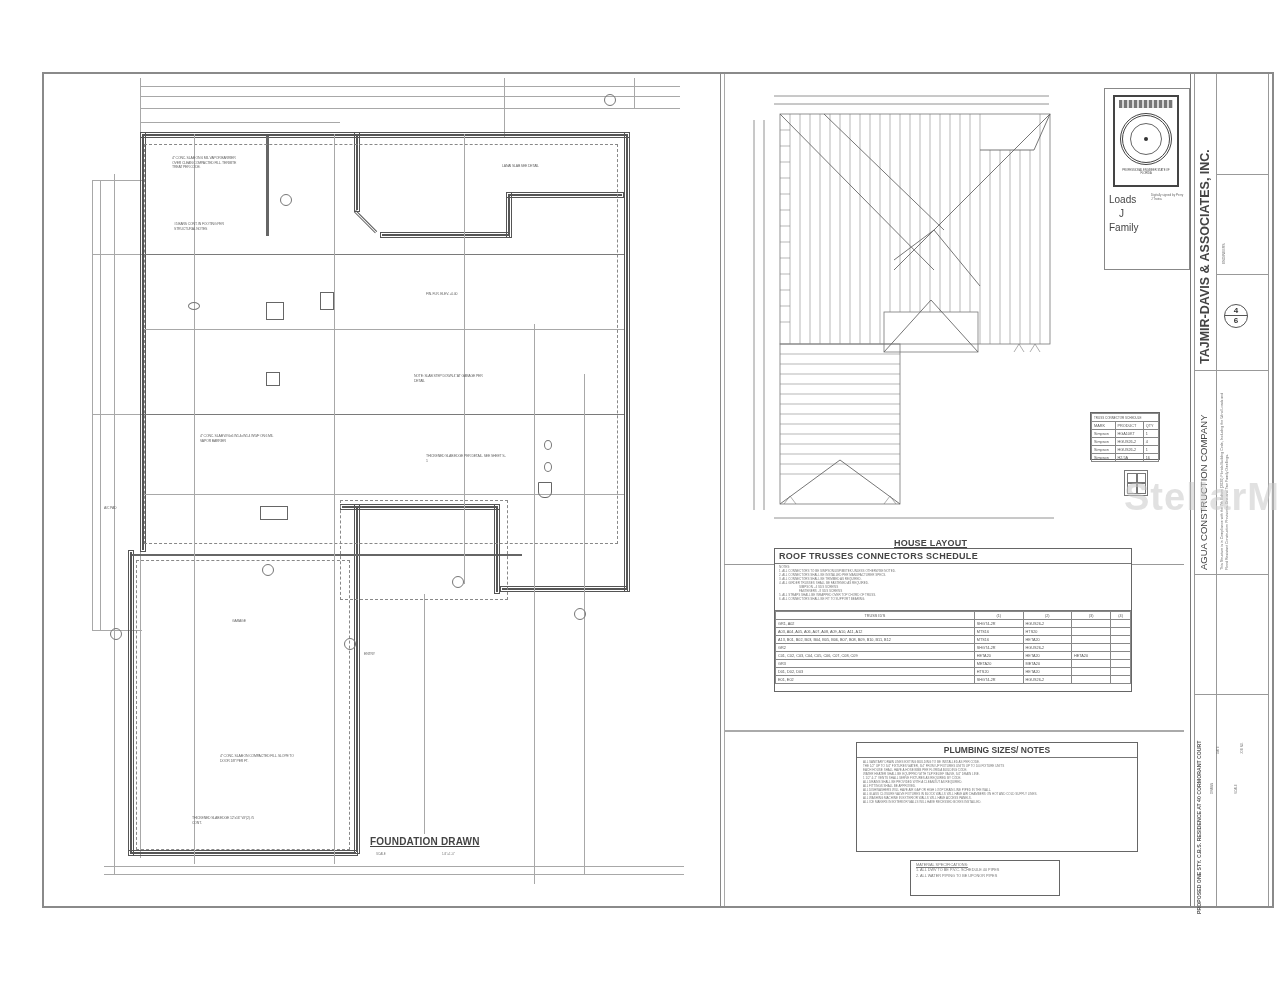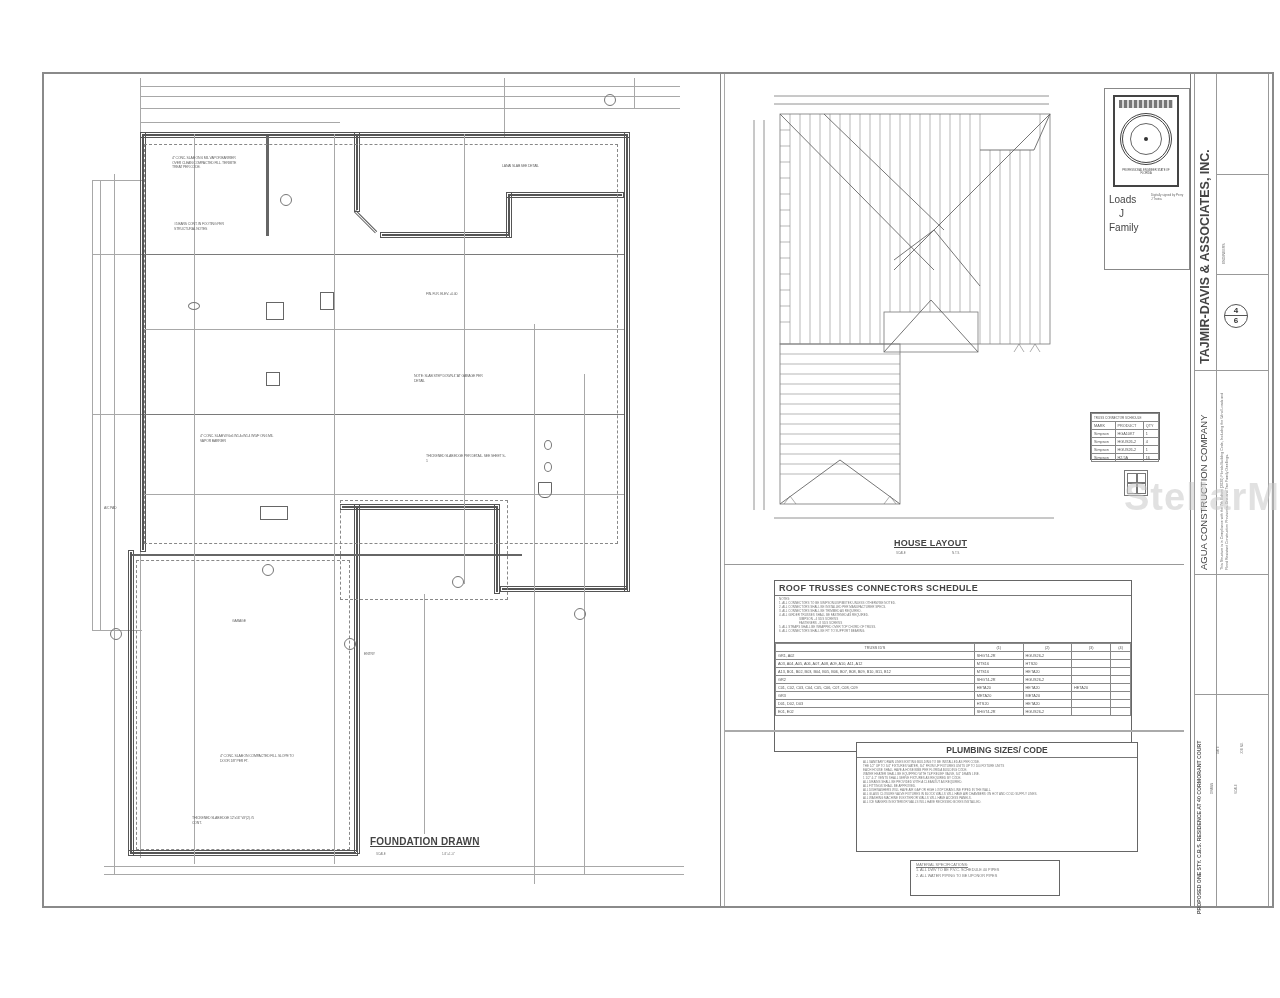--- a/index.html
+++ b/index.html
@@ -247,21 +247,21 @@
     </tbody>
       </table>
   </div>
   <div class="abs" style="left:1080px;top:396px;width:22px;height:24px;border:1px solid #777;">
     <div class="abs" style="left:2px;top:2px;width:8px;height:8px;border:1px solid #777;"></div>
     <div class="abs" style="left:12px;top:2px;width:7px;height:8px;border:1px solid #777;"></div>
     <div class="abs" style="left:2px;top:12px;width:8px;height:9px;border:1px solid #777;"></div>
     <div class="abs" style="left:12px;top:12px;width:7px;height:9px;border:1px solid #777;"></div>
   </div>
 
-  <div class="tbl" style="left:730px;top:506px;width:358px;height:172px;">
+  <div class="tbl" style="left:730px;top:474px;width:358px;height:144px;">
     <div style="font-weight:bold;font-size:9px;color:#444;padding:2px 4px;border-bottom:1px solid #777;letter-spacing:0.3px;">ROOF TRUSSES CONNECTORS SCHEDULE</div>
     <div style="padding:1px 4px;border-bottom:1px solid #777;height:44px;overflow:hidden;">
       <div class="tiny" style="position:static;">NOTES:</div>
       <div class="tiny" style="position:static;">1. ALL CONNECTORS TO BE SIMPSON/USP/MIITEK UNLESS OTHERWISE NOTED.</div>
       <div class="tiny" style="position:static;">2. ALL CONNECTORS SHALL BE INSTALLED PER MANUFACTURER SPECS.</div>
       <div class="tiny" style="position:static;">3. ALL CONNECTORS SHALL BE TRIMMED AS REQUIRED.</div>
       <div class="tiny" style="position:static;">4. ALL GIRDER TRUSSES SHALL BE FASTENED AS REQUIRED.</div>
       <div class="tiny" style="position:static;padding-left:20px;">    SIMPSON - 4 SDS SCREWS</div>
       <div class="tiny" style="position:static;padding-left:20px;">    FASTENERS - 8 SDS SCREWS</div>
       <div class="tiny" style="position:static;">5. ALL STRAPS SHALL BE WRAPPED OVER TOP CHORD OF TRUSS.</div>
@@ -331,21 +331,21 @@
             <td>HGUS26-2</td>
             <td></td>
             <td></td>
           </tr>
     </tbody>
       </table>
   </div>
   <div class="ln" style="left:680px;top:656px;width:460px;height:2px;background:#aaa;"></div>
 
   <div class="tbl" style="left:812px;top:668px;width:282px;height:110px;">
-    <div style="text-align:center;font-weight:bold;font-size:8.5px;color:#444;padding:2px 0;border-bottom:1px solid #777;">PLUMBING SIZES/ CODE</div>
+    <div style="text-align:center;font-weight:bold;font-size:8.5px;color:#444;padding:2px 0;border-bottom:1px solid #777;">PLUMBING SIZES/ NOTES</div>
     <div style="padding:2px 6px;">
       <div class="tiny" style="position:static;">ALL SANITARY DRAIN LINES EXITING BUILDING TO BE INSTALLED AS PER CODE.</div>
       <div class="tiny" style="position:static;">THE 1/2" UP TO 3/4" FIXTURES WATER, 3/4" FROM UP FIXTURES UNITS UP TO 100 FIXTURE UNITS</div>
       <div class="tiny" style="position:static;">EACH HOUSE SHALL HAVE A HOSE BIBB PER FLORIDA BUILDING CODE.</div>
       <div class="tiny" style="position:static;">WATER HEATER SHALL BE EQUIPPED WITH T&amp;P RELIEF VALVE, 3/4" DRAIN LINE.</div>
       <div class="tiny" style="position:static;">1 1/2" &amp; 2" VENTS SHALL SERVE FIXTURES AS REQUIRED BY CODE.</div>
       <div class="tiny" style="position:static;">ALL DRAINS SHALL BE PROVIDED WITH A CLEANOUT AS REQUIRED.</div>
       <div class="tiny" style="position:static;">ALL FITTINGS SHALL BE APPROVED.</div>
       <div class="tiny" style="position:static;">ALL DISHWASHERS WILL HAVE AIR GAP OR HIGH LOOP DRAIN LINE PIPED IN THE WALL.</div>
       <div class="tiny" style="position:static;">ALL GLASS CLOSURE VALVE FIXTURES IN BLOCK WALLS WILL HAVE AIR CHAMBERS ON HOT AND COLD SUPPLY LINES.</div>

